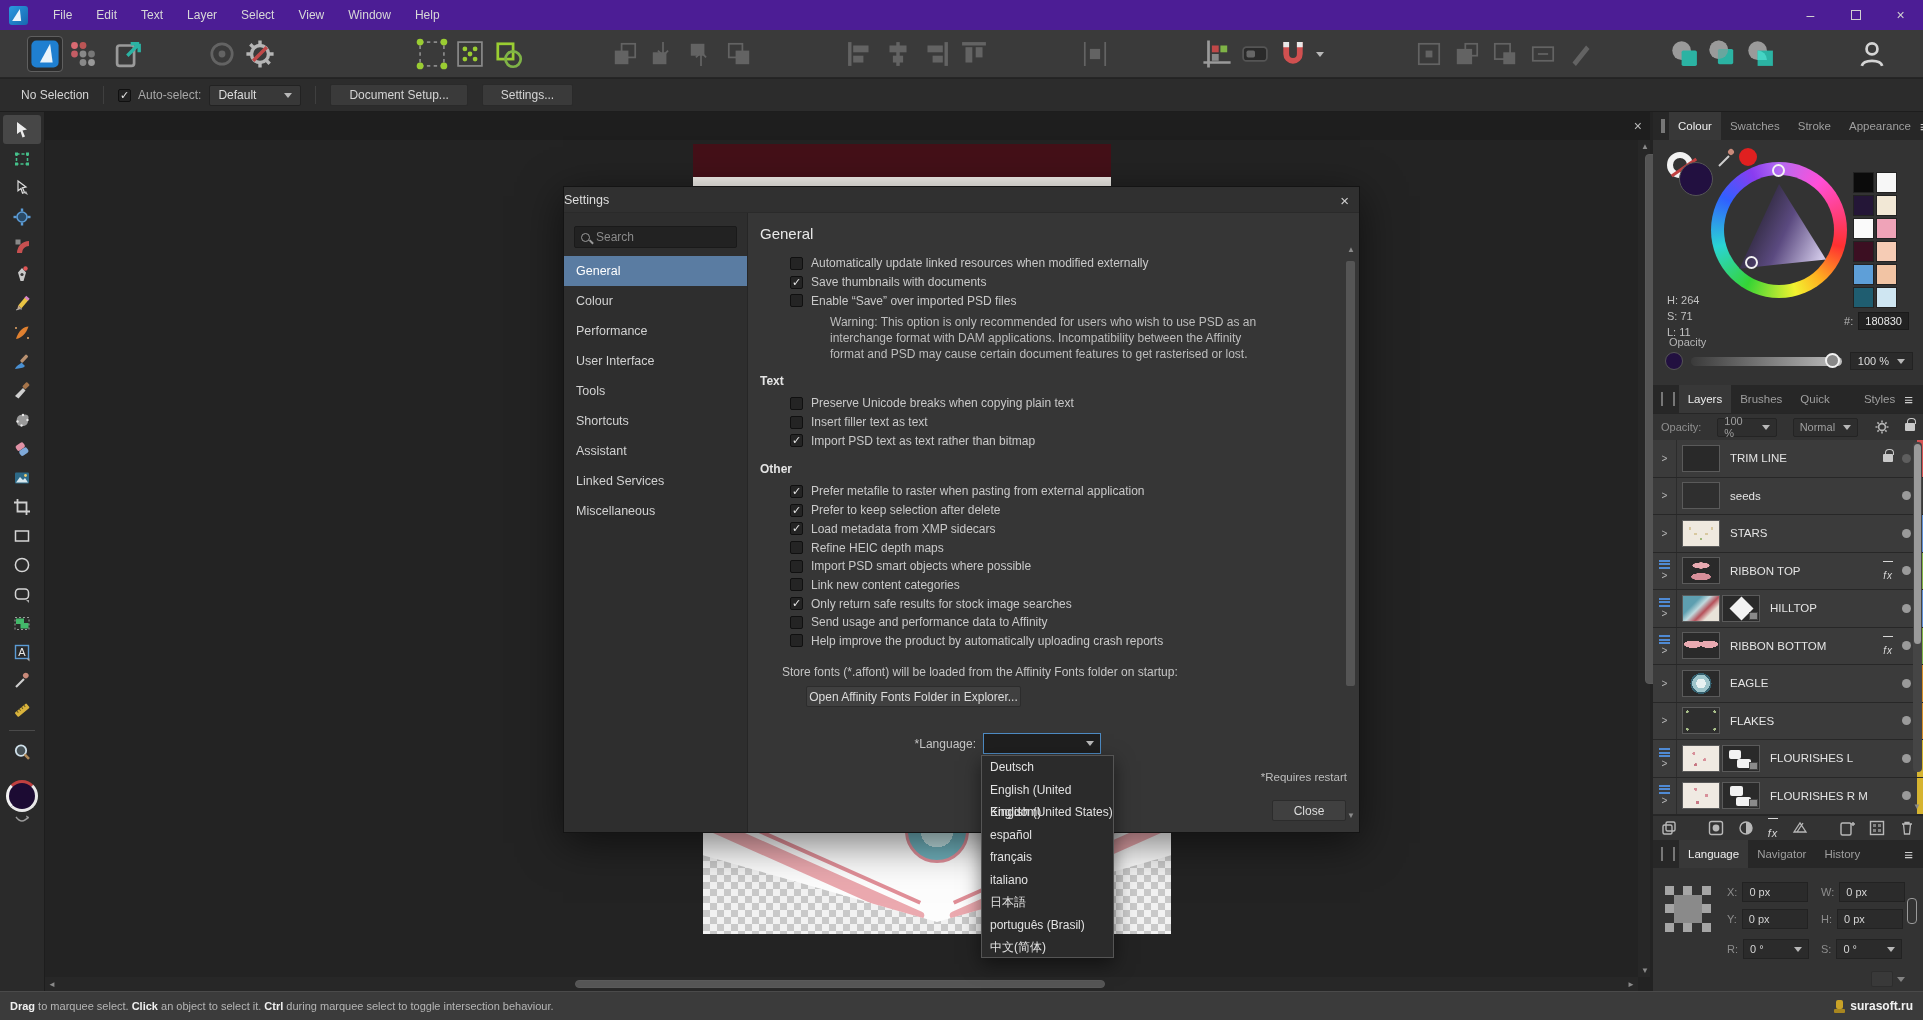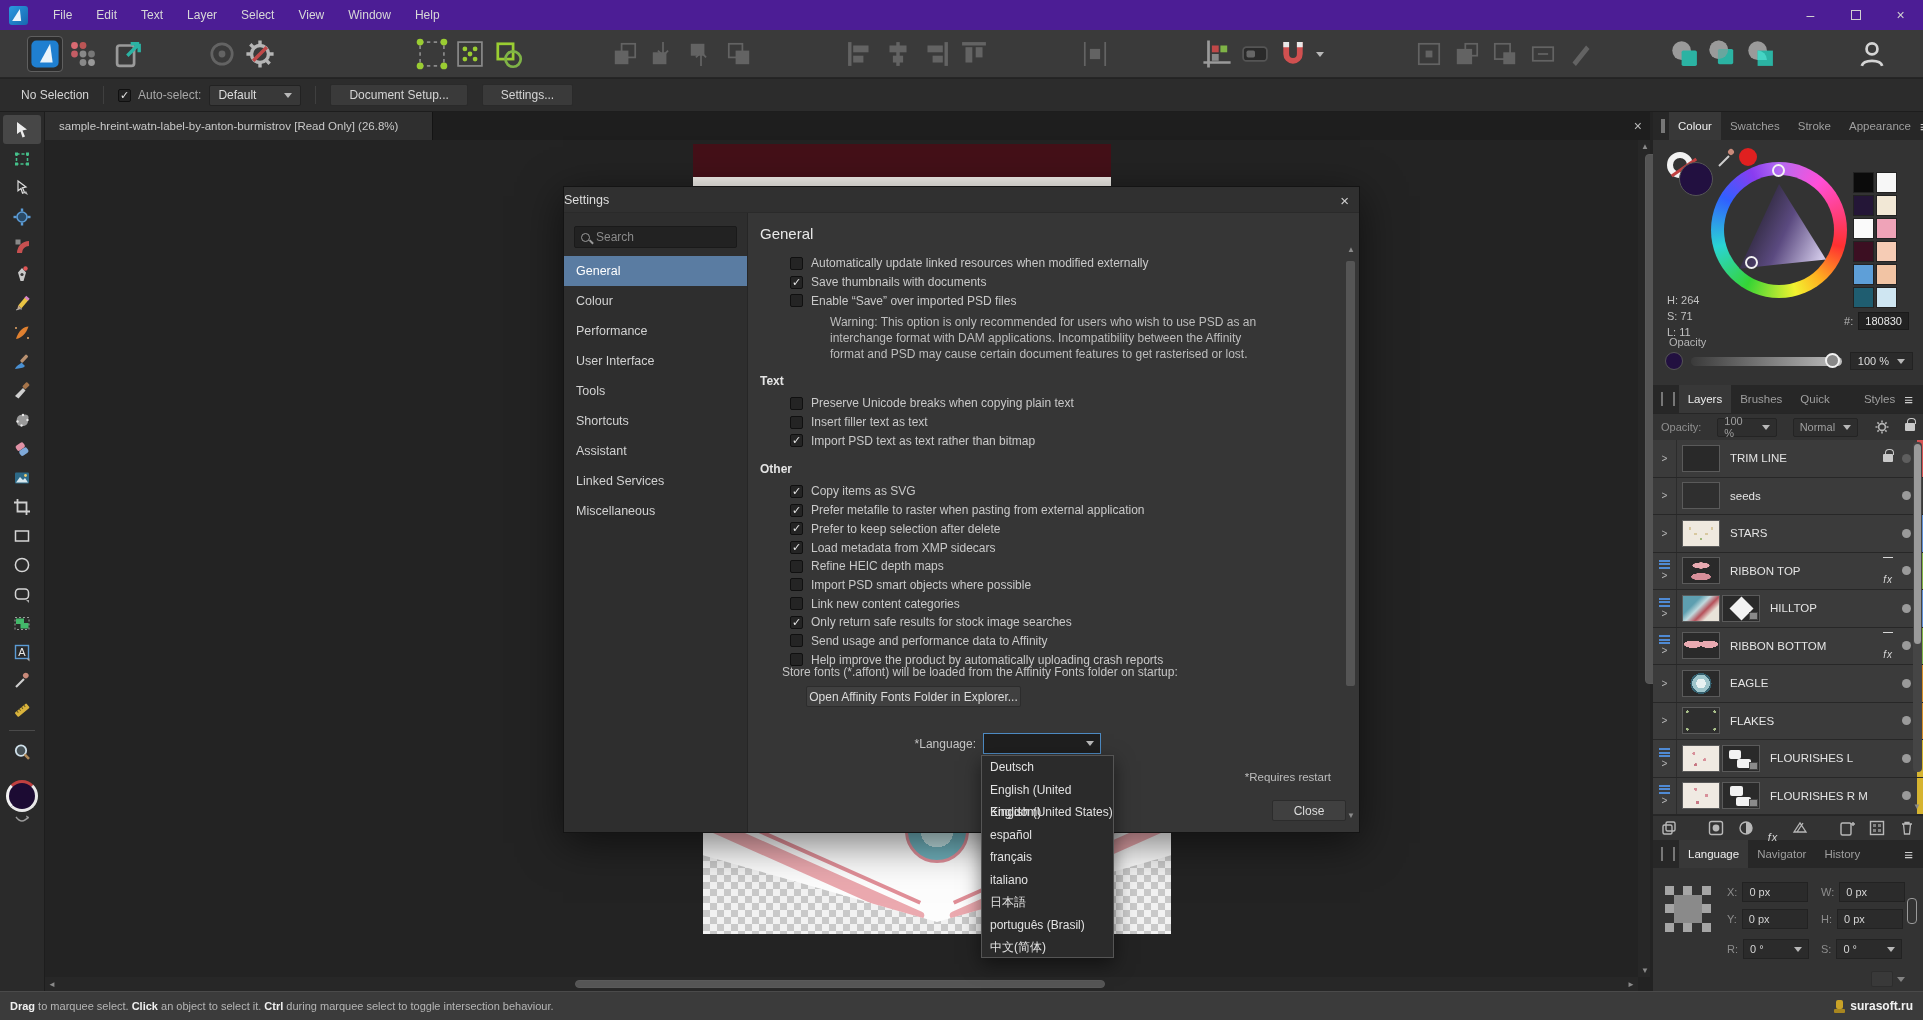--- a/index.html
+++ b/index.html
@@ -120,21 +120,21 @@
   .mini-combo { background:#2e2e2e; border:1px solid #242424; border-radius:2px; height:19px; padding:0 6px;
     display:flex; align-items:center; gap:8px; color:#9f9f9f; }
   .layers-list { position:relative; height:375px; background:#2d2d2d; overflow:hidden; }
   .lrow { position:relative; height:37.5px; background:#3b3b3b; border-bottom:1px solid #272727; display:flex; align-items:center; }
   .lexp { width:24px; display:flex; flex-direction:column; align-items:center; justify-content:center; gap:1px;
     color:#b5b5b5; font-size:10px; border-right:1px solid #2c2c2c; align-self:stretch; }
   .stack { width:11px; height:9px; background:repeating-linear-gradient(#4f8ad4 0 2px,transparent 2px 3.5px); }
   .thumb { width:38px; height:27px; background:#292929; border:1px solid #5a5a5a; margin-left:5px; position:relative; overflow:hidden; flex:none; }
   .lname { margin-left:10px; font-size:11.5px; color:#e4e4e4; white-space:nowrap; }
   .lright { margin-left:auto; display:flex; align-items:center; gap:9px; margin-right:12px; }
-  .fx { font-size:10px; color:#d8d8d8; border-top:1px solid #d8d8d8; padding-top:16px; font-style:italic; letter-spacing:1px; }
+  .fx { font-size:10px; color:#d8d8d8; border-top:1px solid #d8d8d8; padding-top:8px; font-style:italic; letter-spacing:1px; }
   .vdot { width:9px; height:9px; border-radius:50%; background:#9a9a9a; }
   .vdot.dim { background:#5e5e5e; }
   .tag { position:absolute; right:0; top:0; bottom:0; width:6px; }
   .lockicon { width:10px; height:8px; background:#c9c9c9; border-radius:1px; position:relative; }
   .lockicon::before { content:""; position:absolute; left:1.5px; top:-5px; width:7px; height:5px;
     border:1.5px solid #c9c9c9; border-bottom:none; border-radius:4px 4px 0 0; }
   .lay-scroll { position:absolute; right:1px; top:2px; width:9px; height:330px; background:#454545; border-radius:4px; }
   .lay-sc-thumb { position:absolute; left:1px; right:1px; top:2px; height:200px; background:#9a9a9a; border-radius:4px; }
   .lay-tools { height:25px; background:#333; border-top:1px solid #262626; display:flex; align-items:center;
     color:#b8b8b8; font-size:12px; padding:0 8px; gap:14px; }
@@ -172,21 +172,21 @@
   .dlg-h1 { font-size:15px; color:#e8e8e8; font-weight:normal; margin:2px 0 12px 0; }
   .chk-row { display:flex; align-items:center; gap:8px; height:18.7px; margin-left:30px; font-size:12px; color:#c9c9c9; }
   .sec-h { font-size:12px; font-weight:bold; color:#e4e4e4; margin:12px 0 6px 0; }
   .warn { margin:4px 0 2px 70px; width:430px; font-size:12px; color:#bdbdbd; line-height:16px; }
   .store-note { position:absolute; left:218px; top:478px; font-size:12px; color:#c5c5c5; }
   .fonts-btn { position:absolute; left:242px; top:499px; width:215px; height:21px; background:#404040;
     border:1px solid #2c2c2c; border-radius:2px; color:#dcdcdc; font-size:12px; display:flex; align-items:center; justify-content:center; }
   .lang-label { position:absolute; left:312px; top:550px; width:100px; text-align:right; font-size:12px; color:#c5c5c5; }
   .lang-combo { position:absolute; left:419px; top:546px; width:118px; height:21px; background:#1f1f1f;
     border:1px solid #4d8ac2; display:flex; align-items:center; justify-content:flex-end; padding:0 6px; color:#ddd; font-size:12px; }
-  .req { position:absolute; right:28px; top:584px; font-size:11.5px; color:#bdbdbd; }
+  .req { position:absolute; right:12px; top:584px; font-size:11.5px; color:#bdbdbd; }
   .close-btn { position:absolute; right:13px; bottom:11px; width:74px; height:21px; background:#404040;
     border:1px solid #2c2c2c; border-radius:2px; color:#dcdcdc; font-size:12px; display:flex; align-items:center; justify-content:center; }
   .dlg-scroll { position:absolute; right:3px; top:32px; width:11px; height:575px; }
   .dlg-sc-thumb { position:absolute; left:1px; right:1px; top:16px; height:425px; background:#555; border-radius:2px; }
 
   .lang-list { position:absolute; left:981px; top:755px; width:133px; height:203px; background:#2b2b2b;
     border:1px solid #555; z-index:60; box-shadow:0 6px 18px rgba(0,0,0,.5); }
   .lang-item { height:22.5px; line-height:22.5px; padding-left:8px; font-size:12px; color:#e2e2e2; }
 
   svg { display:block; }
@@ -609,21 +609,20 @@
       </div>
     <div class="col-sel"></div>
     <svg width="18" height="10" style="margin-top:3px">
         <path d="M3 2 q6 8 12 0" stroke="#9a9a9a" fill="none" stroke-width="1.4"></path>
         <path d="M13 1 l3 1.5 -2.5 2" stroke="#9a9a9a" fill="none"></path>
       </svg>
   </div>
 
   <div class="canvas-region">
     <div class="tabbar">
-      <div class="doctab">sample-hreint-watn-label-by-anton-burmistrov [Read Only] (26.8%)</div>
       <span class="tabbar-close">×</span>
     </div>
     <div class="canvas">
       <div class="doc-top"></div>
       <div class="doc-bottom">
         <div class="doc-white">
           <div class="rib2 l"></div>
           <div class="rib2 r"></div>
           <div class="rib l"></div>
           <div class="rib r"></div>
@@ -1041,24 +1040,20 @@
           <span>Insert filler text as text</span>
         </div>
       <div class="chk-row">
           <span class="cbx checked"></span>
           <span>Import PSD text as text rather than bitmap</span>
         </div>
 
       <div class="sec-h">Other</div>
       <div class="chk-row">
           <span class="cbx checked"></span>
-          <span>Copy items as SVG</span>
-        </div>
-      <div class="chk-row">
-          <span class="cbx checked"></span>
           <span>Prefer metafile to raster when pasting from external application</span>
         </div>
       <div class="chk-row">
           <span class="cbx checked"></span>
           <span>Prefer to keep selection after delete</span>
         </div>
       <div class="chk-row">
           <span class="cbx checked"></span>
           <span>Load metadata from XMP sidecars</span>
         </div>

